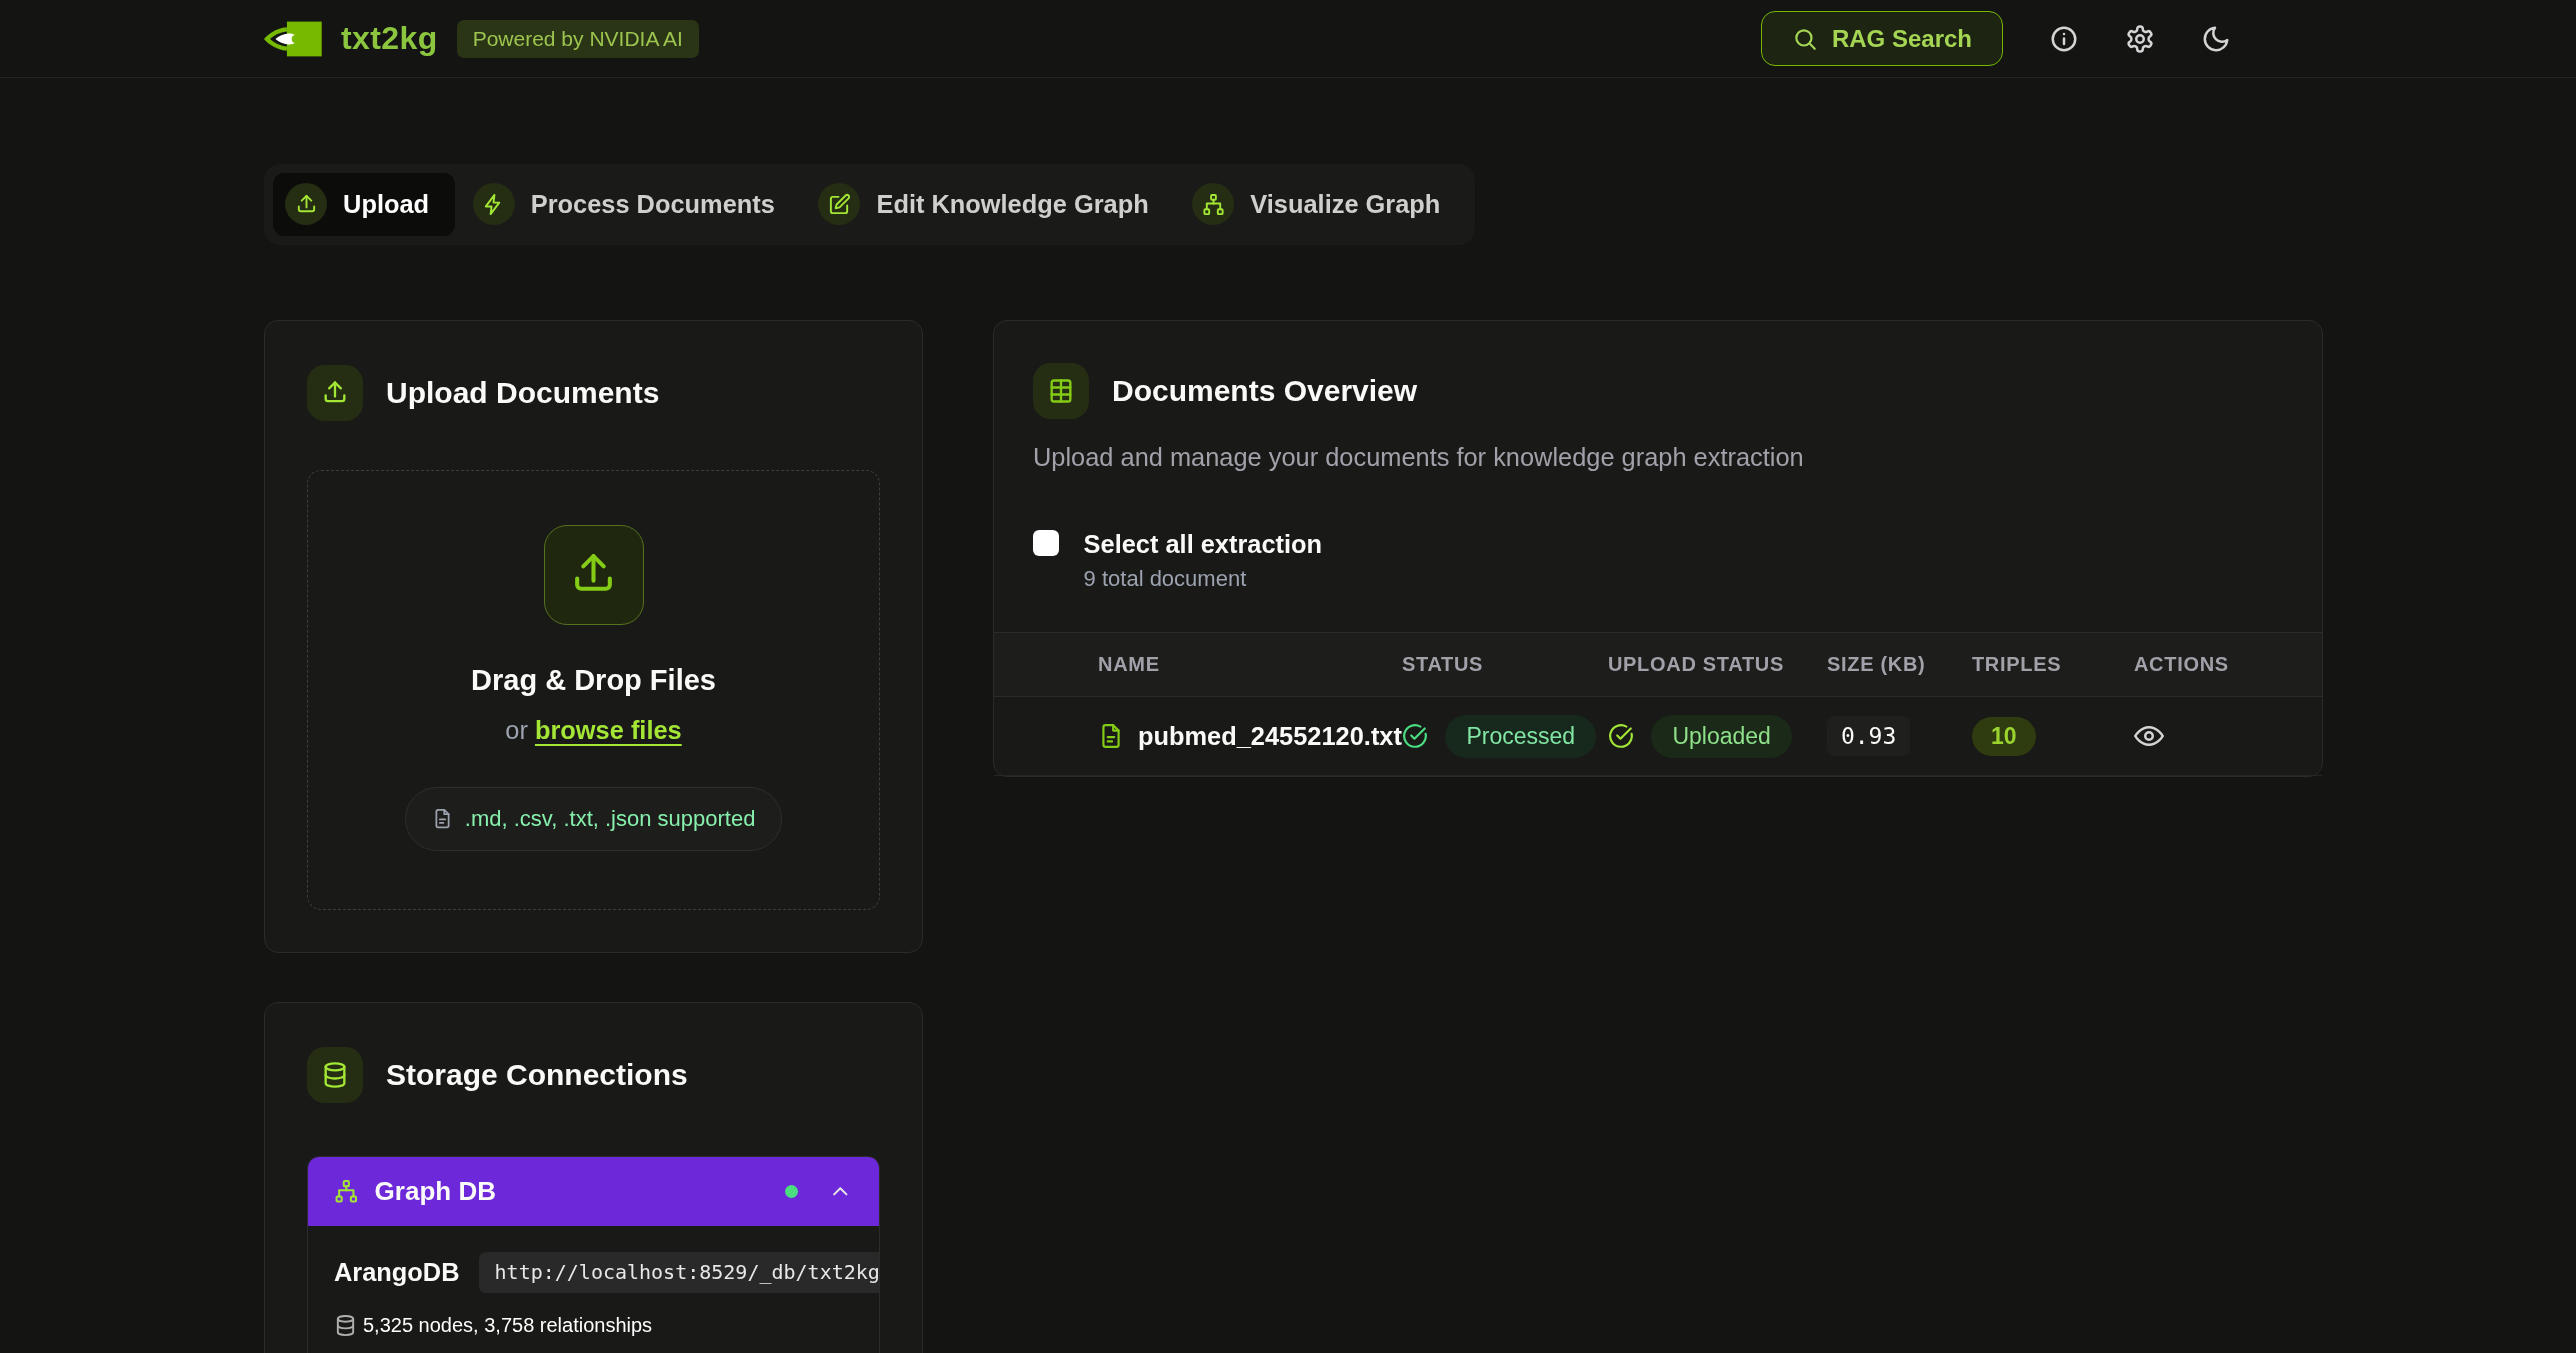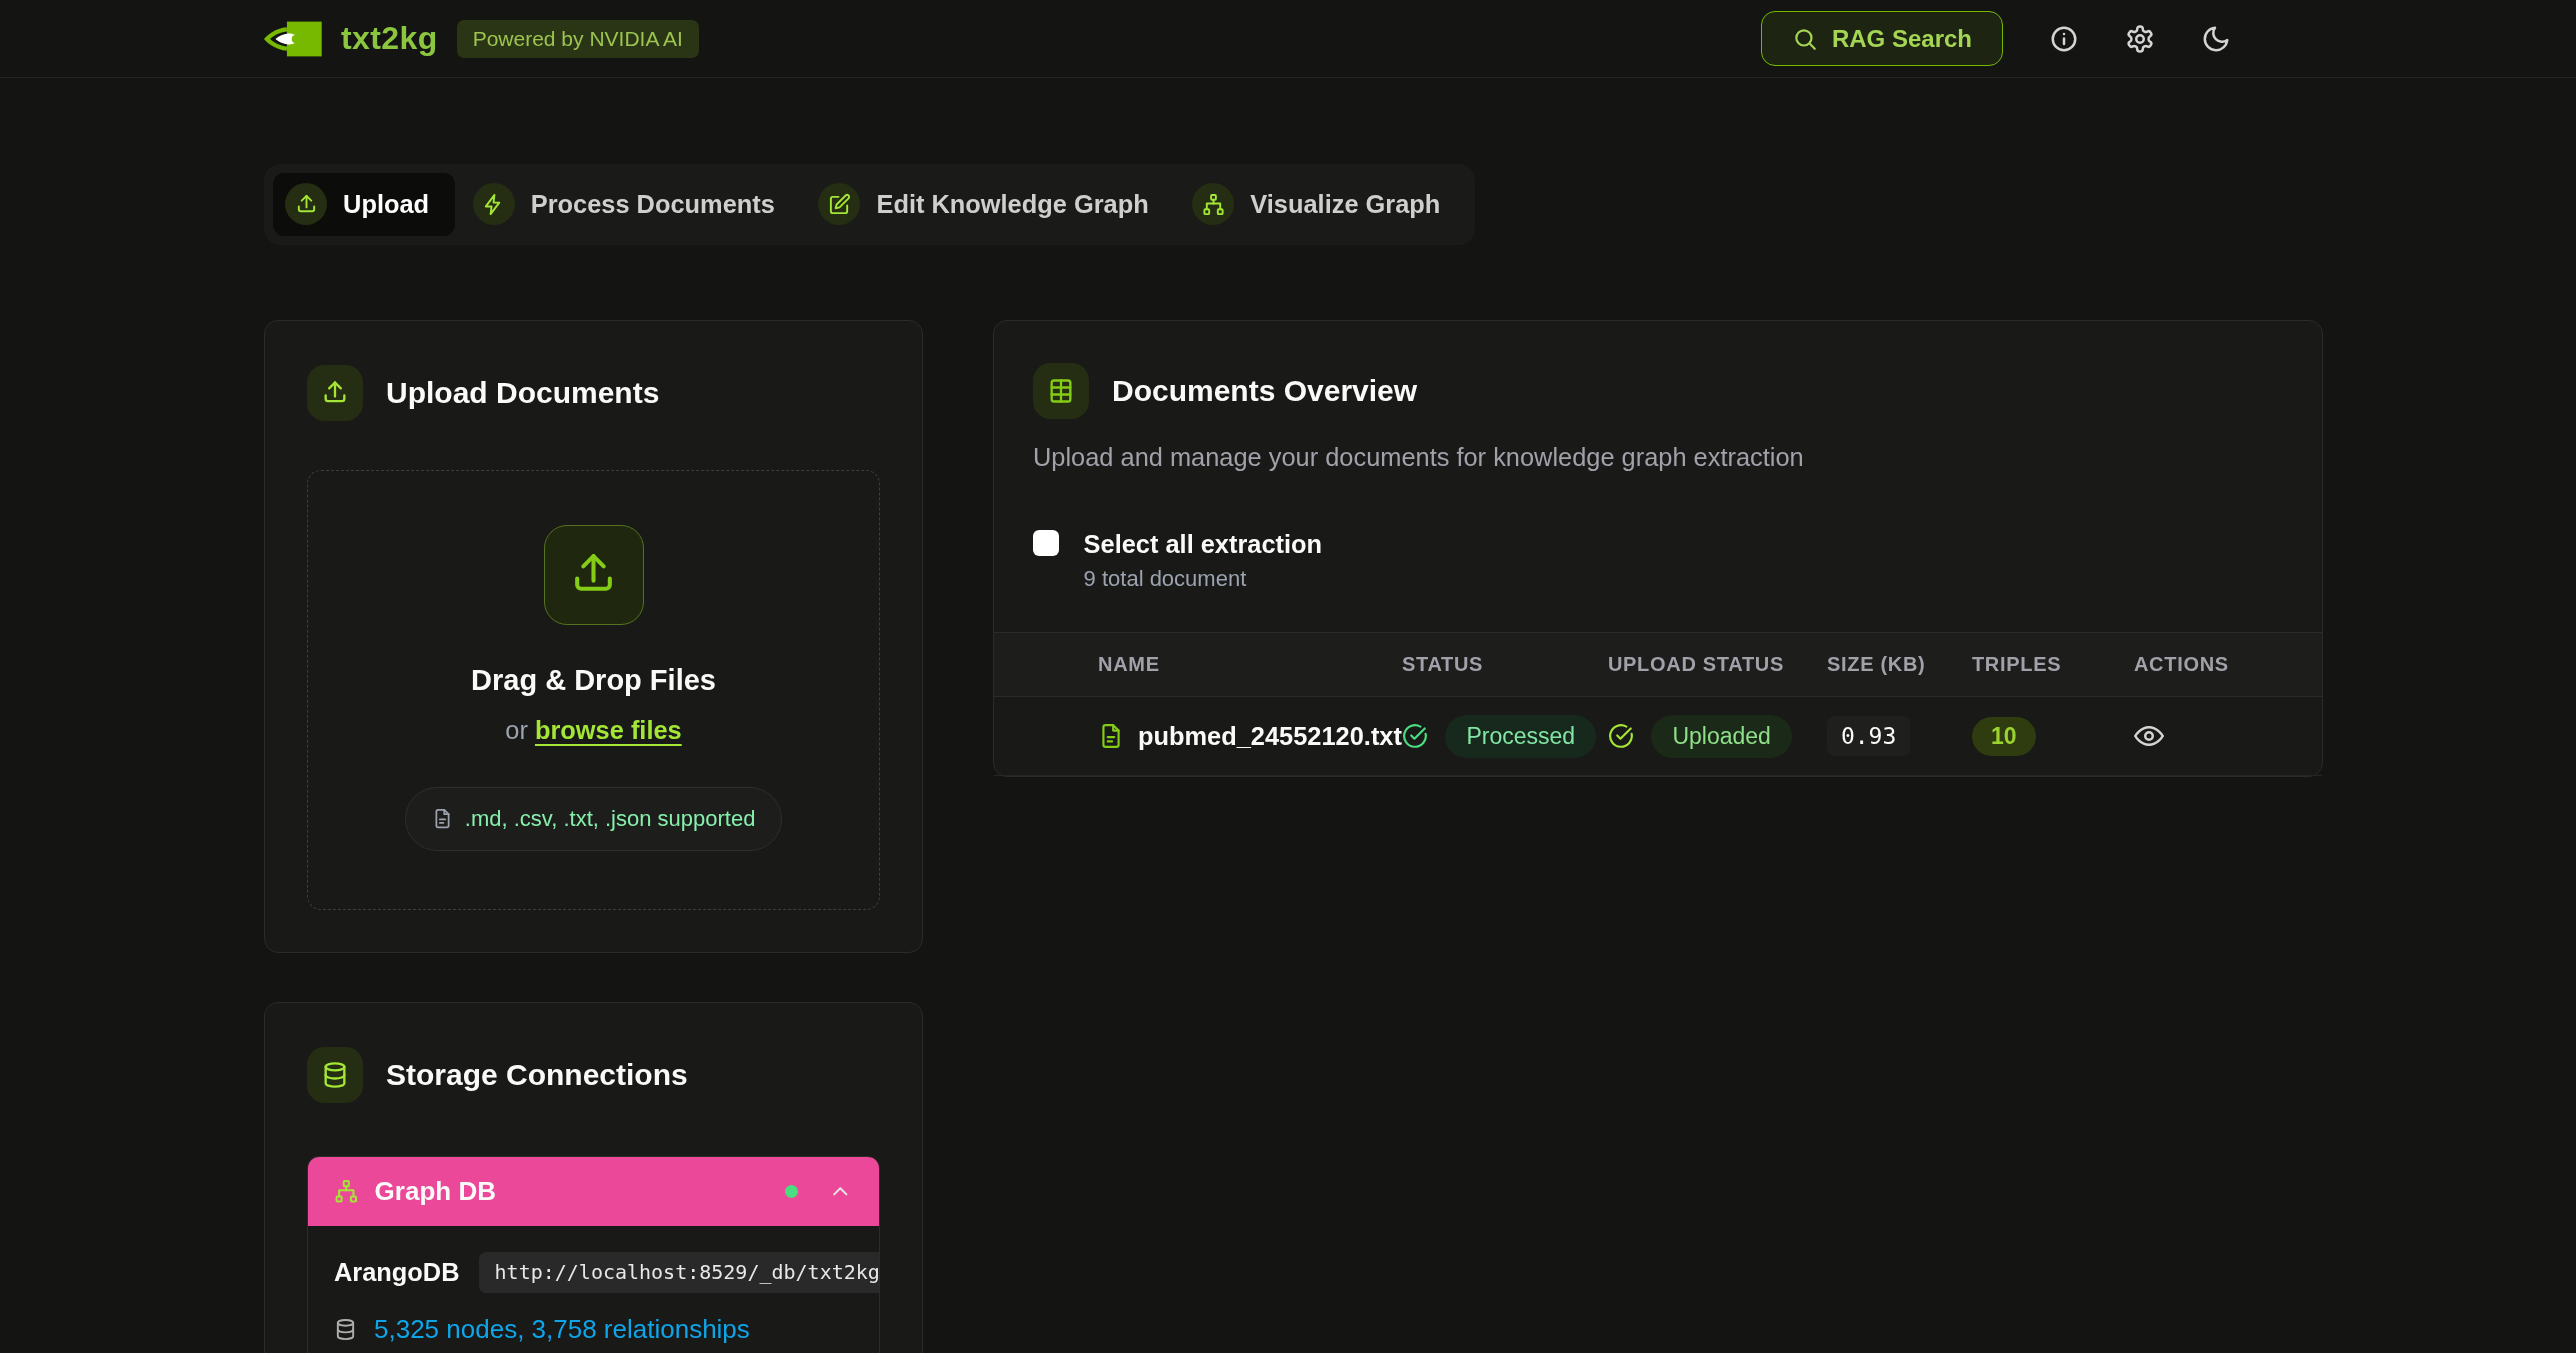--- a/index.html
+++ b/index.html
@@ -59,30 +59,30 @@
   .status-cell { display:flex; align-items:center; gap:17.5px; }
   .pill { border-radius:876px; font-size:23px; padding:8px 21px; }
   .pill-processed { background:#17291c; color:#82e5a4; }
   .pill-uploaded { background:#1b2a18; color:#8ee08a; }
   .size-chip { display:inline-block; background:#1f1f1d; border-radius:7px; padding:7px 14px; font-family:"DejaVu Sans Mono", monospace; font-size:23px; color:#fafaf9; }
   .triples-pill { display:inline-block; background:#2e3c10; color:#9bd32e; font-weight:bold; font-size:23px; padding:6.1px 19px; border-radius:876px; }
 
   
   .storage-card { margin-top:49px; padding:44px 42px 42px; }
   .subcard { margin-top:53px; border:0.9px solid #2c2c2a; border-radius:12.3px; overflow:hidden; }
-  .db-header { display:flex; justify-content:space-between; background:#ec4899; padding:19px 26px; cursor:pointer; }
+  .db-header { display:flex; justify-content:space-between; background:#6d28d9; padding:19px 26px; cursor:pointer; }
   .db-h-left { display:flex; align-items:center; gap:16px; font-size:26px; font-weight:bold; color:#fafaf9; }
   .db-h-right { display:flex; align-items:center; gap:30px; }
   .dot { width:13px; height:13px; border-radius:50%; }
   .dot-green { background:#4ade80; }
   .db-body { padding:26px 26px 30px; }
   .db-row1 { display:flex; align-items:center; gap:19px; }
   .db-name { font-size:25.4px; font-weight:bold; color:#fafaf9; }
   .code-chip { background:#29292a; border-radius:7px; padding:8.8px 16px; font-family:"DejaVu Sans Mono", monospace; font-size:20px; color:#e8e8e6; }
-  .db-stats { margin-top:21px; display:flex; align-items:center; gap:17px; font-size:26px; color:#0ea5e9; }
+  .db-stats { margin-top:21px; display:flex; align-items:center; gap:6px; font-size:20px; color:#ffffff; }
   svg { display:block; }
 </style>
 </head>
 <body>
 
 <div class="screen">
 
   <header class="topbar">
     <div class="topbar-inner">
       <div class="brand">

